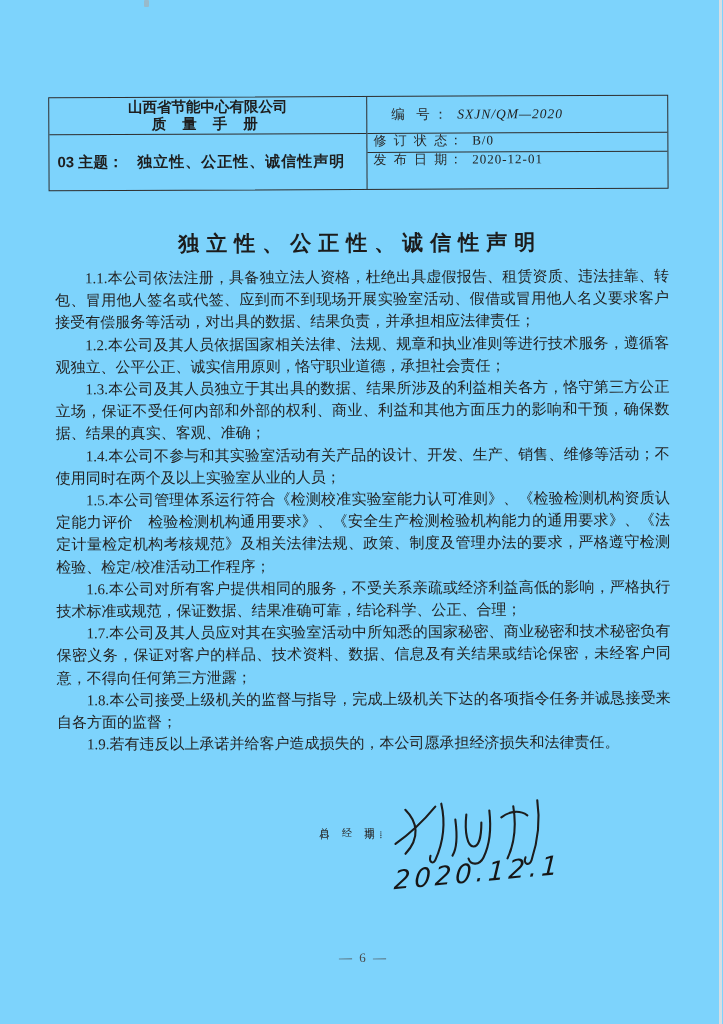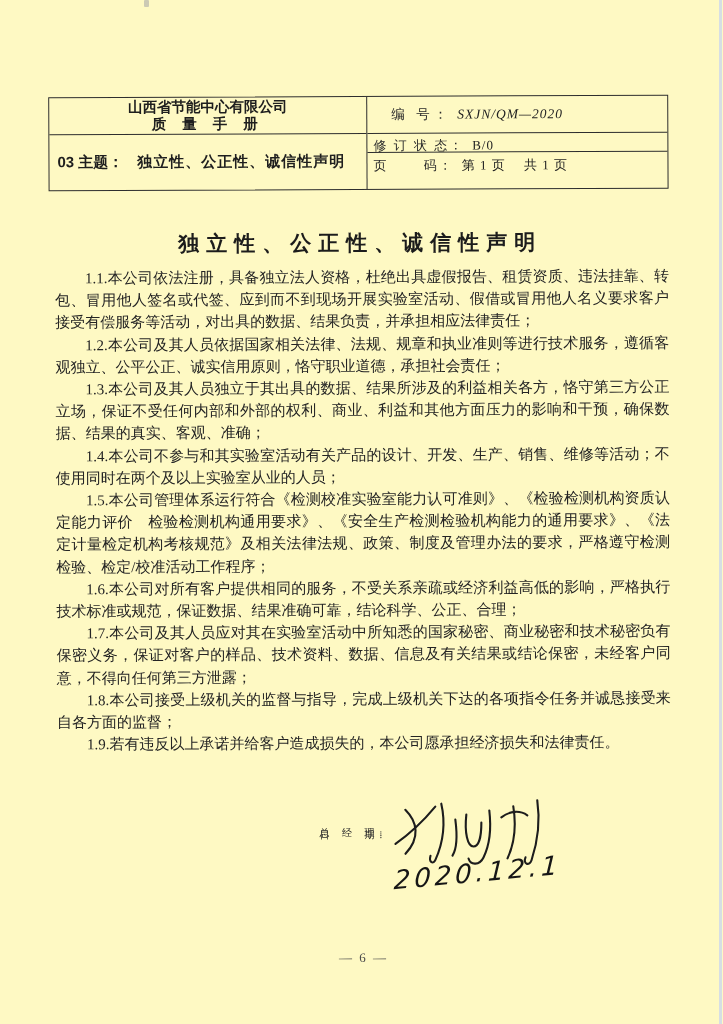--- a/index.html
+++ b/index.html
@@ -1,18 +1,18 @@
 <!DOCTYPE html>
 <html><head>
 <meta charset="utf-8">
 <style>
   html,body { margin:0; padding:0; background:#ffffff; }
   .page {
     position:relative; width:723px; height:1024px;
-    background:#fef9c3; overflow:hidden;
+    background:#7dd3fc; overflow:hidden;
     font-family:"Liberation Serif", serif;
     color:#262626;
   }
   .tilt { position:absolute; inset:0; transform:rotate(-0.25deg); transform-origin:50% 50%; }
 
   
   .artifact-top { position:absolute; left:144px; top:0; width:5px; height:7px; background:#aaa; opacity:.6; border-radius:1px; }
   .edge-line { position:absolute; right:1px; top:0; width:3px; height:1024px; background:#d6dee4; }
 
   
@@ -36,21 +36,21 @@
   }
   .ht-topic .topic-value { margin-left:14px; letter-spacing:1px; }
   .ht-doc-number {
     height:37px; border-bottom:1.6px solid #2e2e2e; box-sizing:border-box;
     display:flex; align-items:center; padding-left:24px; font-size:13.5px;
   }
   .ht-doc-number .label { letter-spacing:4px; color:#2a2a2a; }
   .ht-doc-number .value { font-style:italic; font-family:"Liberation Serif", serif; margin-left:6px; letter-spacing:1px; color:#222; }
   .ht-row {
     height:19px; box-sizing:border-box; border-bottom:1.6px solid #2e2e2e;
-    display:flex; align-items:flex-end; padding-left:6px; font-size:13px; line-height:13px;
+    display:flex; align-items:flex-start; padding-left:6px; font-size:13px; line-height:13px;
   }
   .ht-row:last-child { border-bottom:none; }
   .ht-row .label { letter-spacing:2px; color:#2a2a2a; }
   .ht-row .value { margin-left:8px; letter-spacing:1px; color:#222; }
 
   
   .doc-title {
     position:absolute; left:0; top:229px; width:723px; text-align:center;
     font-family:"Liberation Sans", sans-serif; font-weight:bold; font-size:21px;
     letter-spacing:7px; color:#1c1c1c;
@@ -103,22 +103,22 @@
       <div class="ht-right">
         <div class="ht-doc-number">
           <span class="label">编 号：</span>
           <span class="value">SXJN/QM—2020</span>
         </div>
         <div class="ht-row">
           <span class="label">修 订 状 态：</span>
           <span class="value">B/0</span>
         </div>
         <div class="ht-row">
-          <span class="label">页　　 码：</span>
-          <span class="value">第 1 页　 共 1 页</span>
+          <span class="label">发 布 日 期：</span>
+          <span class="value">2020-12-01</span>
         </div>
       </div>
     </div>
 
     <div class="doc-title">独立性、公正性、诚信性声明</div>
 
     <div class="doc-body">
       <p>1.1.本公司依法注册，具备独立法人资格，杜绝出具虚假报告、租赁资质、违法挂靠、转包、冒用他人签名或代签、应到而不到现场开展实验室活动、假借或冒用他人名义要求客户接受有偿服务等活动，对出具的数据、结果负责，并承担相应法律责任；</p>
       <p>1.2.本公司及其人员依据国家相关法律、法规、规章和执业准则等进行技术服务，遵循客观独立、公平公正、诚实信用原则，恪守职业道德，承担社会责任；</p>
       <p>1.3.本公司及其人员独立于其出具的数据、结果所涉及的利益相关各方，恪守第三方公正立场，保证不受任何内部和外部的权利、商业、利益和其他方面压力的影响和干预，确保数据、结果的真实、客观、准确；</p>

